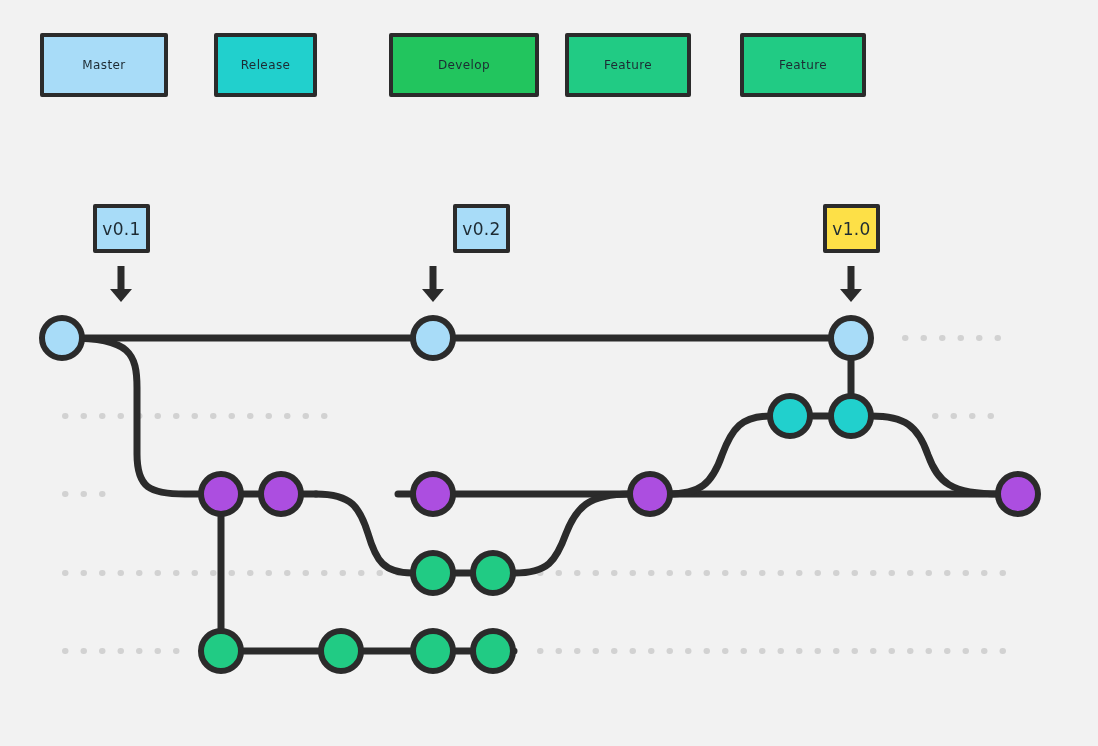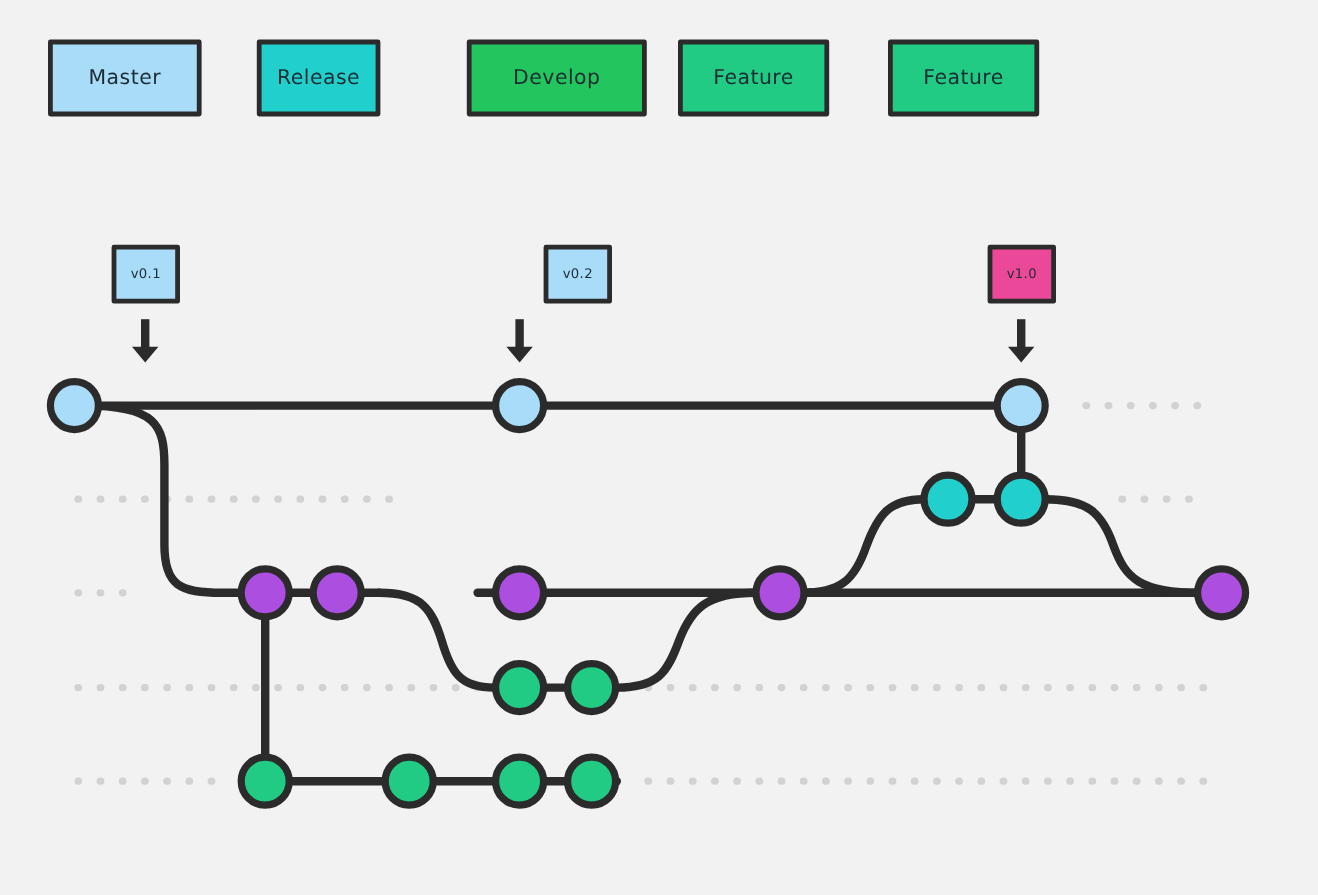--- a/index.html
+++ b/index.html
@@ -28,34 +28,34 @@
     height: 130px;
   }
   .legend-item {
     position: absolute;
     box-sizing: border-box;
     border: 4px solid #2b2b2b;
     border-radius: 2px;
     display: flex;
     align-items: center;
     justify-content: center;
-    font-size: 17px;
+    font-size: 12px;
     color: #1d2b33;
     letter-spacing: 0.4px;
     font-family: "DejaVu Sans", "Liberation Sans", sans-serif;
   }
   .tag-box {
     position: absolute;
     box-sizing: border-box;
     border: 4px solid #2b2b2b;
     border-radius: 2px;
     display: flex;
     align-items: center;
     justify-content: center;
-    font-size: 11px;
+    font-size: 17px;
     color: #1d2b33;
     letter-spacing: 0.3px;
   }
   svg.graph {
     position: absolute;
     left: 0;
     top: 0;
     width: 1098px;
     height: 746px;
   }
@@ -100,21 +100,21 @@
       <span>Feature</span>
     </div>
   </div>
 
   <div class="tag-box" style="left: 93px; top: 204px; width: 57px; height: 49px; background: rgb(168, 220, 248);">
     <span>v0.1</span>
   </div>
   <div class="tag-box" style="left: 405px; top: 204px; width: 57px; height: 49px; background: rgb(168, 220, 248); margin-left: 48px;">
     <span>v0.2</span>
   </div>
-  <div class="tag-box" style="left: 823px; top: 204px; width: 57px; height: 49px; background: #ec4899;">
+  <div class="tag-box" style="left: 823px; top: 204px; width: 57px; height: 49px; background: #fde047;">
     <span>v1.0</span>
   </div>
 
   <svg class="graph" viewBox="0 0 1098 746">
     <g id="tag-arrows">
         <path d="M121 266 L121 291" stroke="#2b2b2b" stroke-width="7" fill="none" stroke-linecap="butt"></path>
         <path d="M110 289 L132 289 L121 302 Z" fill="#2b2b2b"></path>
         <path d="M433 266 L433 291" stroke="#2b2b2b" stroke-width="7" fill="none" stroke-linecap="butt"></path>
         <path d="M422 289 L444 289 L433 302 Z" fill="#2b2b2b"></path>
         <path d="M851 266 L851 291" stroke="#2b2b2b" stroke-width="7" fill="none" stroke-linecap="butt"></path>

